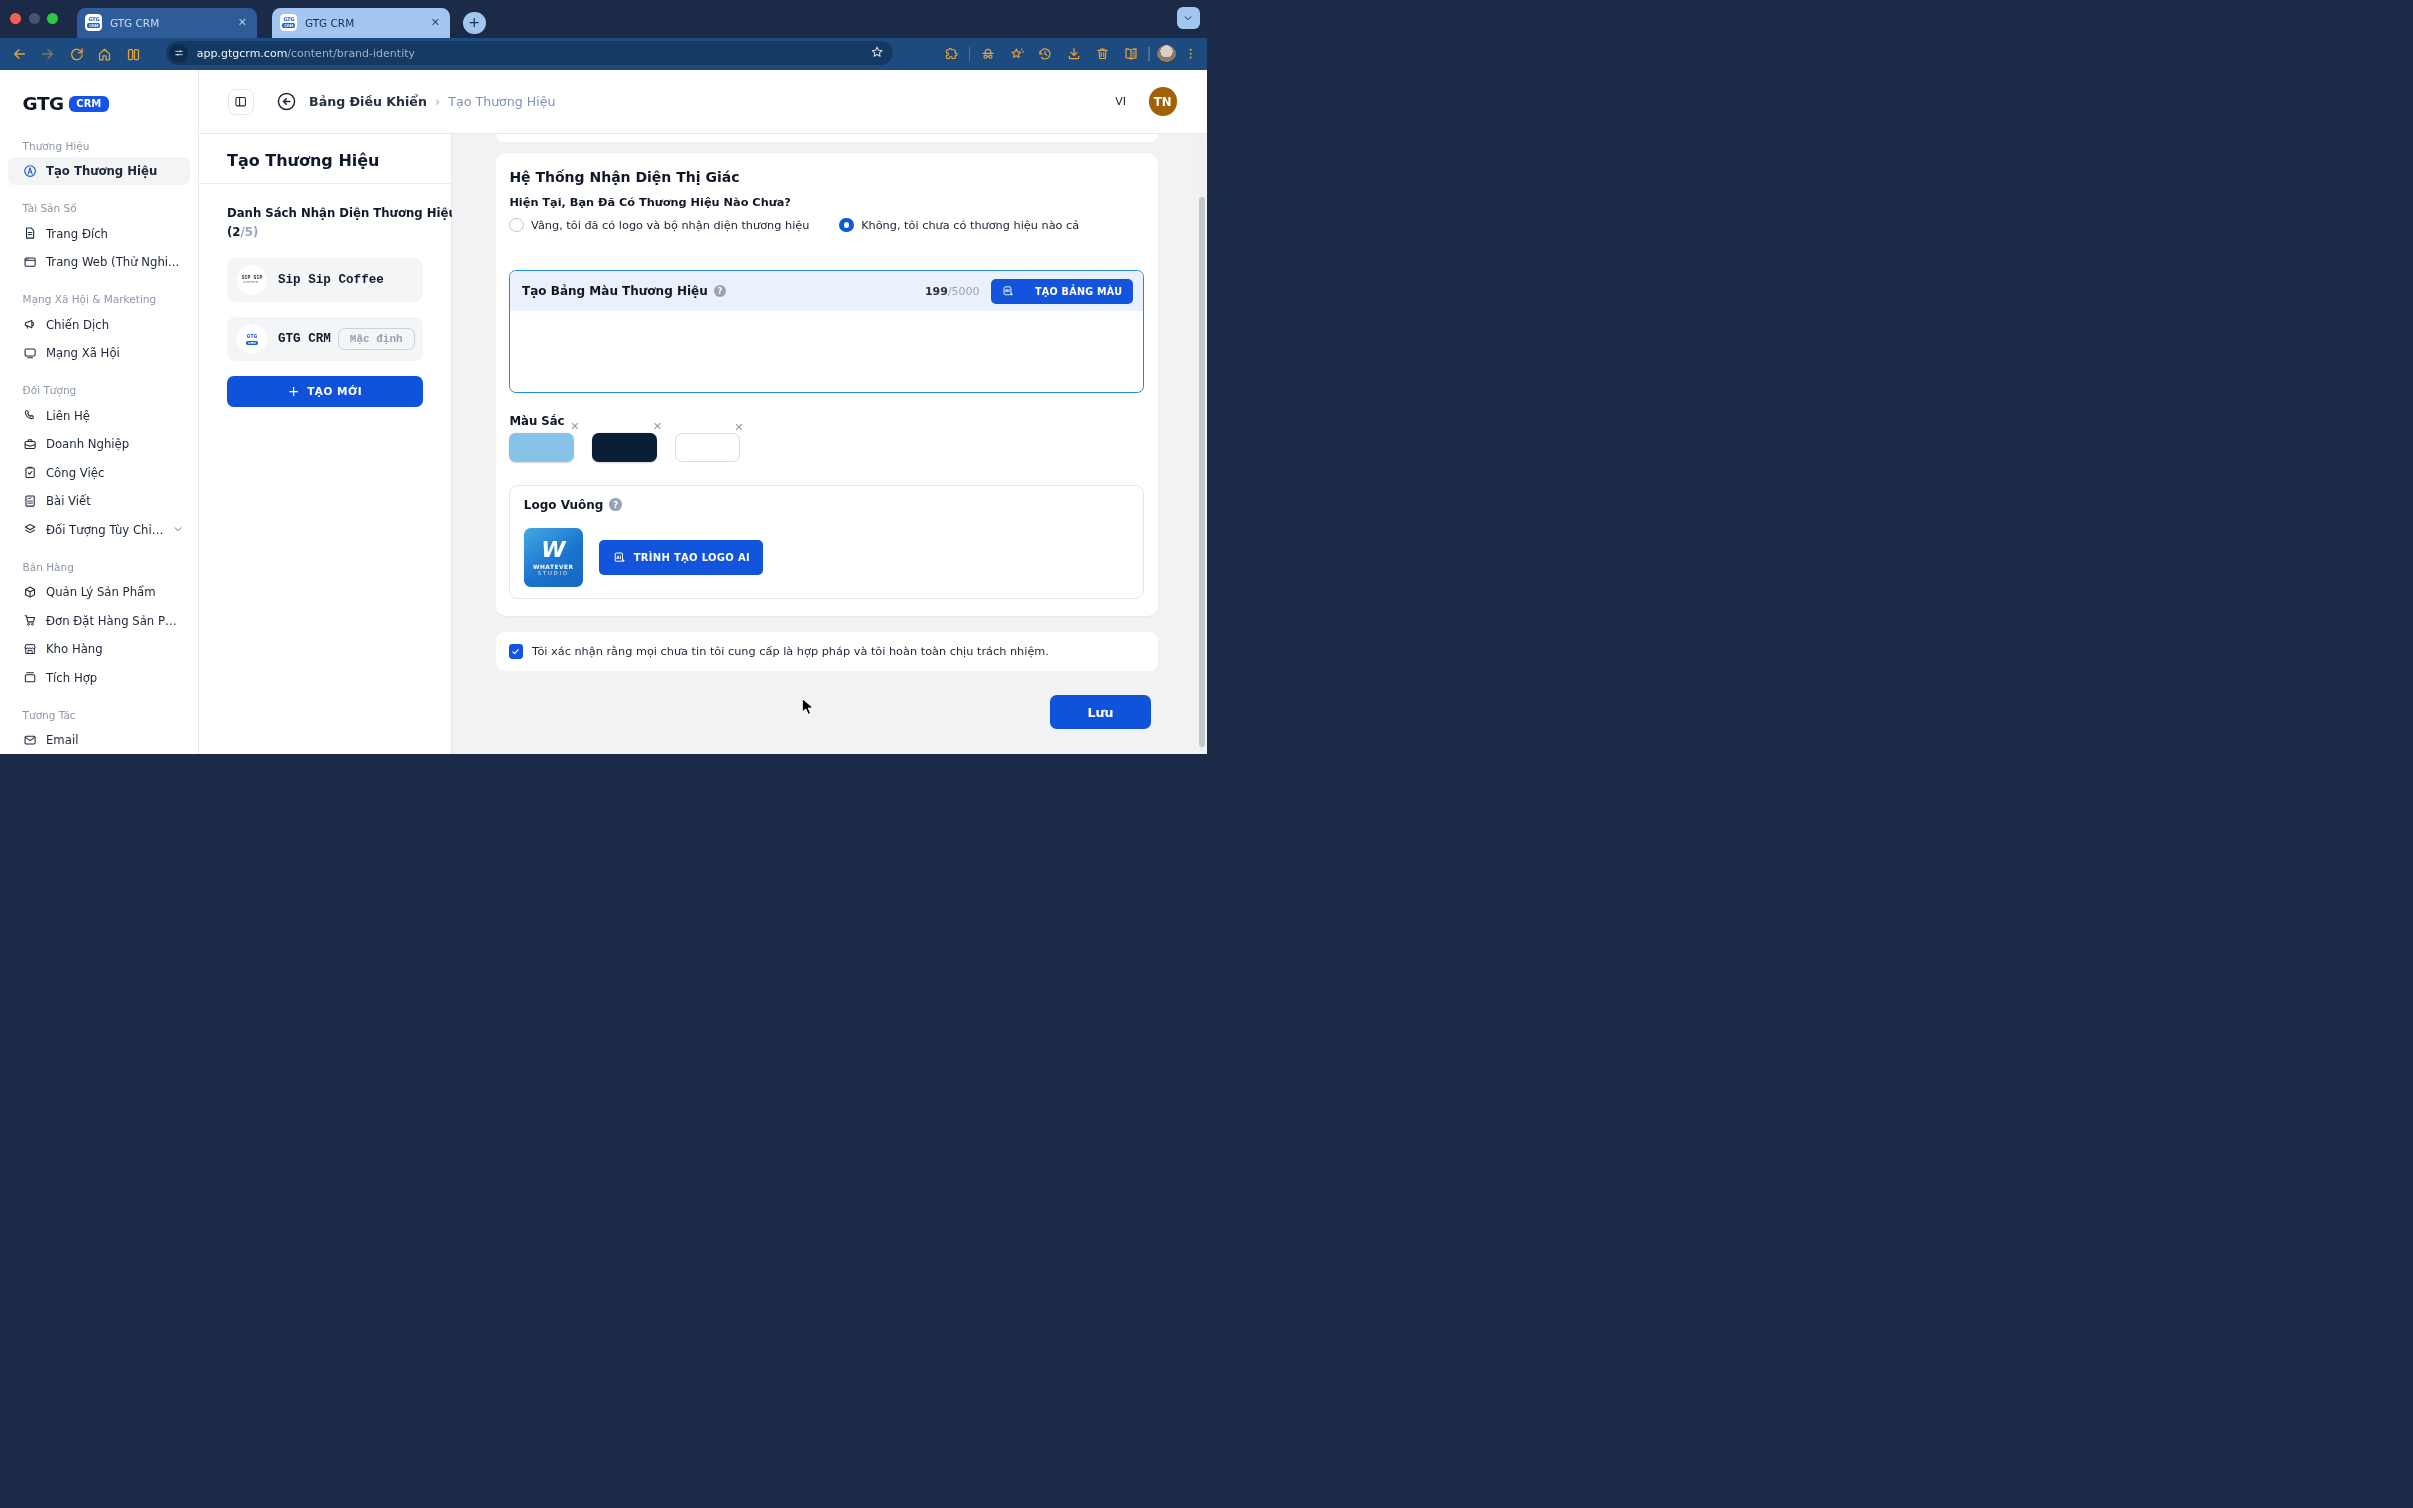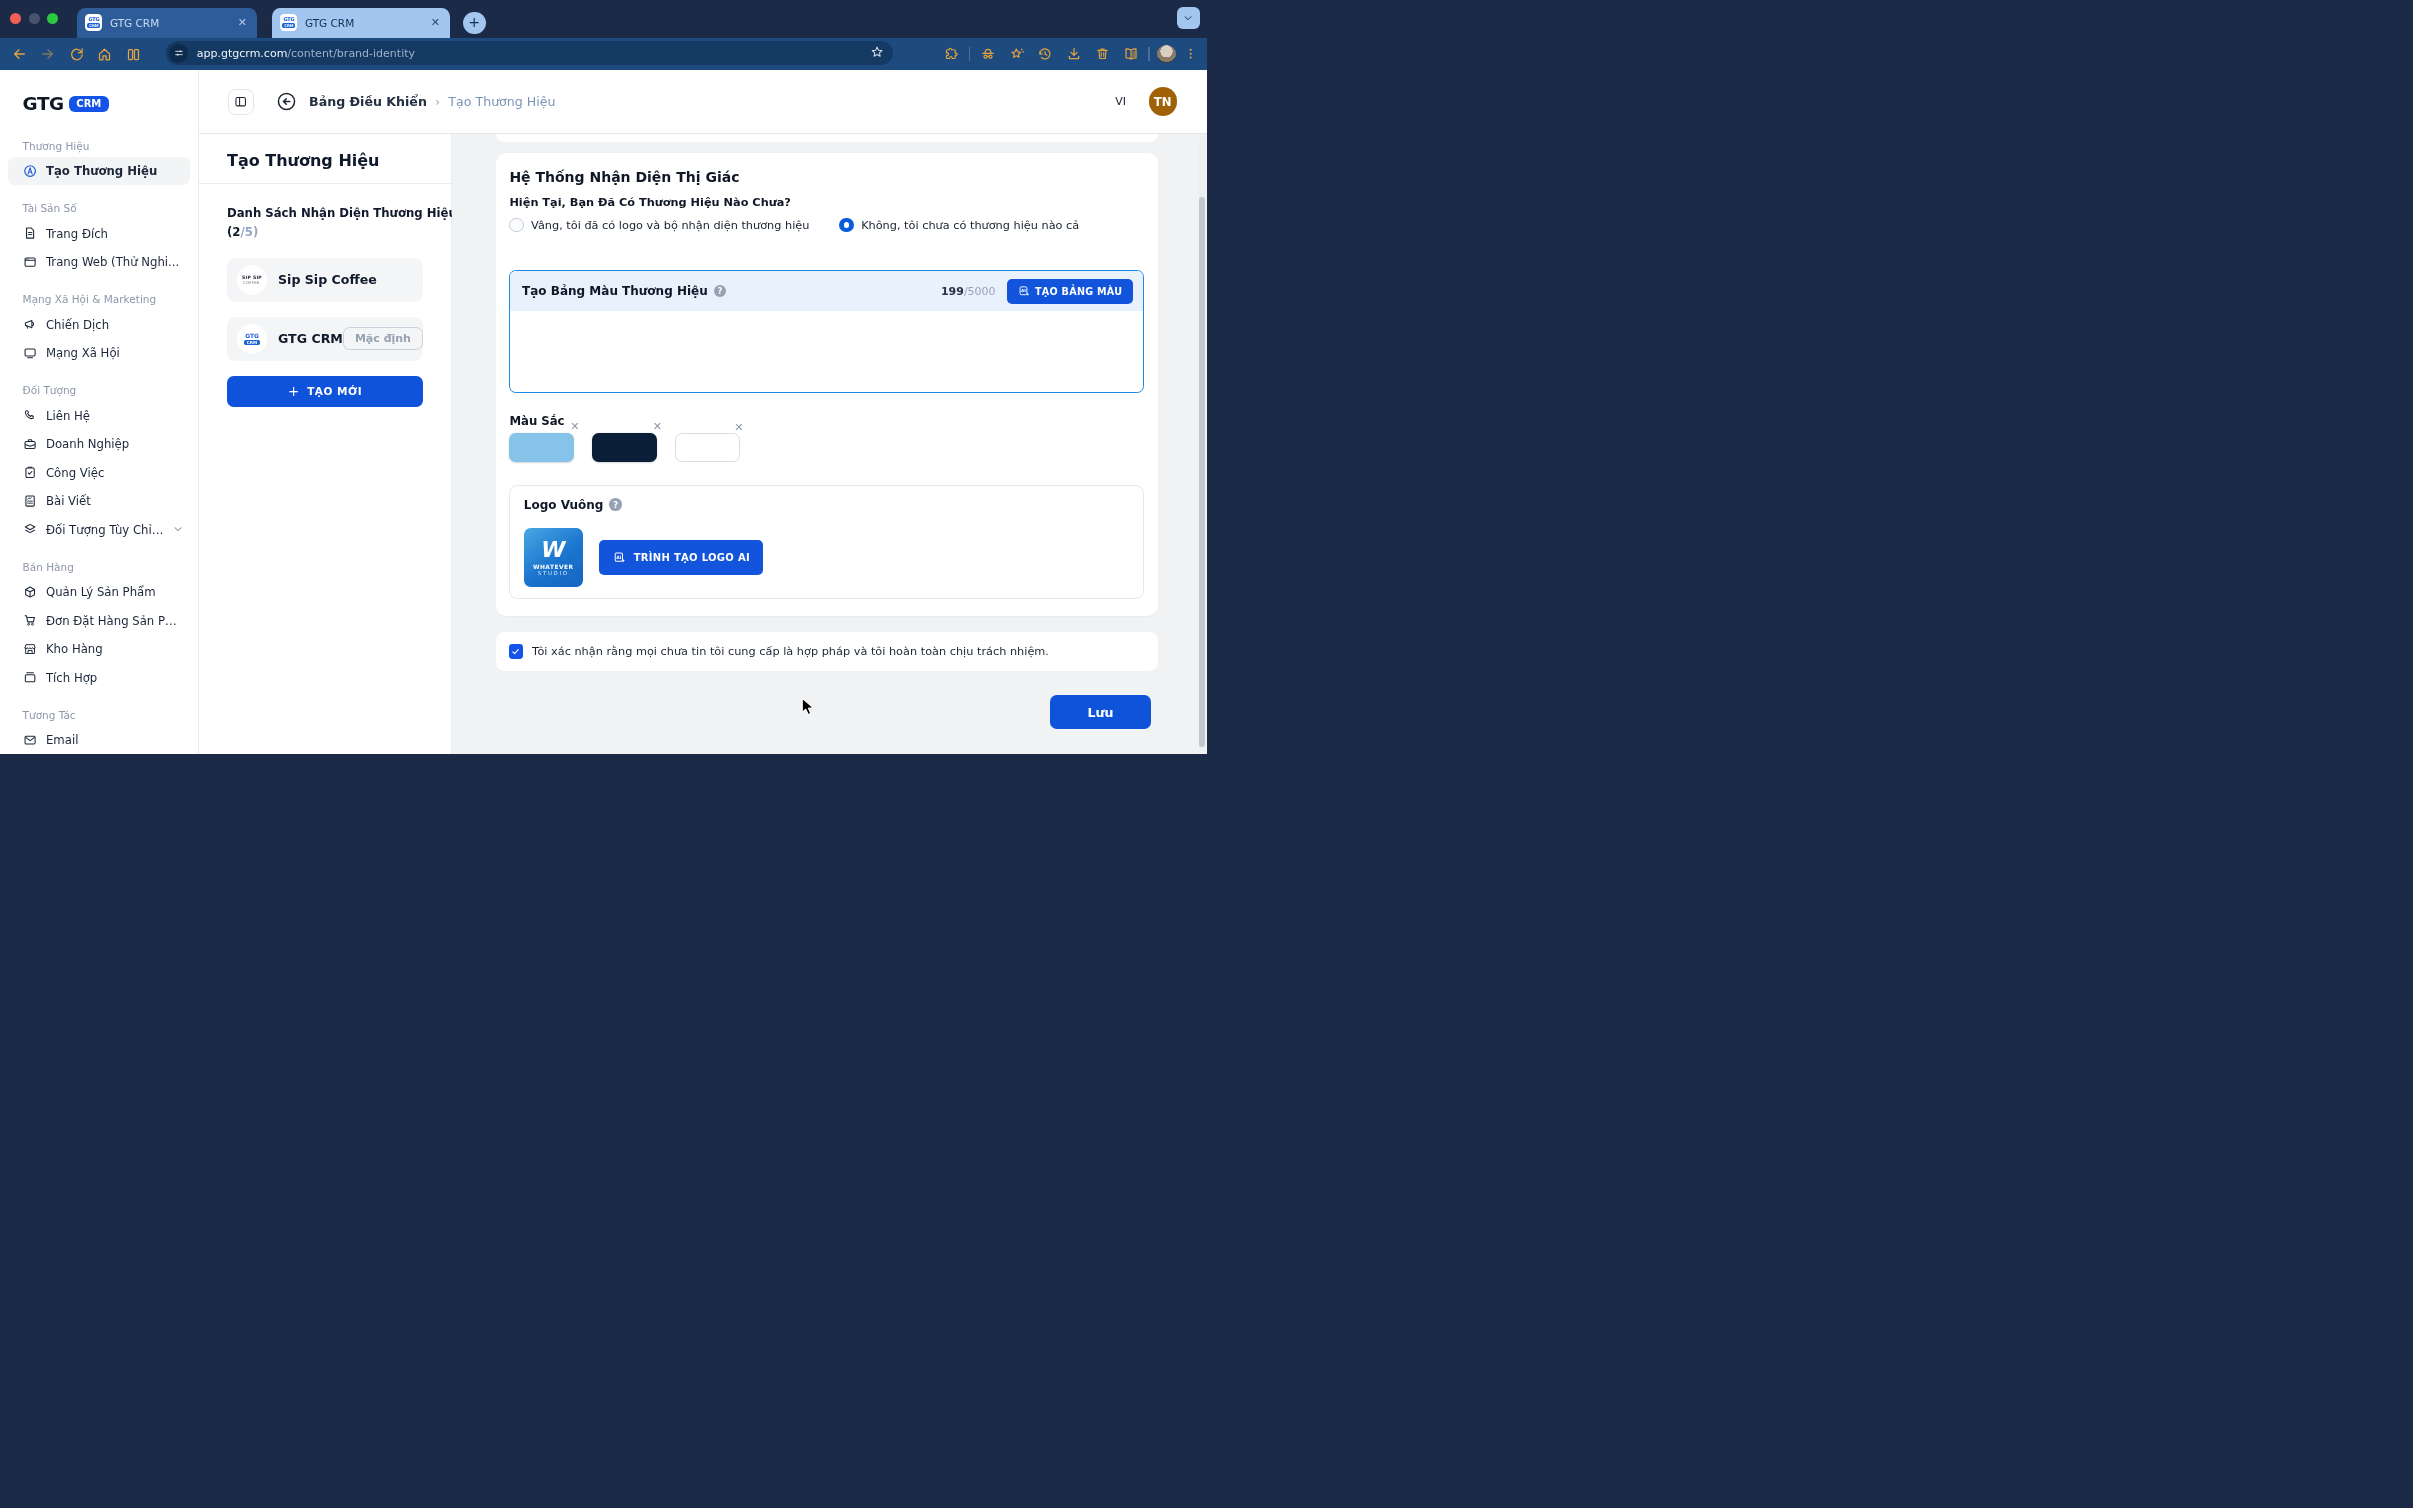--- a/index.html
+++ b/index.html
@@ -63,21 +63,21 @@
   .avatarTN { width:28.5px; height:28.5px; border-radius:50%; background:#a16207; color:#fff; font-size:11.7px; font-weight:600; display:flex; align-items:center; justify-content:center; margin-left:22.6px; }
 
   .contentrow { flex:1; display:flex; min-height:0; }
   
   .panel { width:253px; background:#fff; border-right:0.8px solid #E7EAEE; flex:none; padding:0 28px; }
   .panel h1 { font-size:16px; font-weight:700; color:#10192B; padding:17px 0 13.4px 0; margin:0 -28px; padding-left:28px; border-bottom:0.8px solid #E8EAEE; }
   .listtitle { font-size:11.7px; font-weight:700; color:#10192B; margin-top:22px; white-space:nowrap; }
   .count { font-size:11.7px; font-weight:700; margin-top:5px; }
   .count .cur { color:#10192B; }
   .count .tot { color:#93A7C4; }
-  .brandcard { margin-top:18.4px; height:44px; background:#F3F5F7; border-radius:8.4px; display:flex; align-items:center; padding:0 8.4px 0 10px; }
+  .brandcard { margin-top:18.4px; height:44px; background:#F3F5F7; border-radius:8.4px; display:flex; align-items:center; padding:0 8.4px 0 10px;font-family:Liberation Mono, monospace; }
   .brandcard + .brandcard { margin-top:15px; }
   .blogo { width:30px; height:30px; border-radius:50%; background:#fff; display:flex; flex-direction:column; align-items:center; justify-content:center; flex:none; }
   .blogo .l1s { font-size:4.6px; font-weight:800; color:#17202e; letter-spacing:0.2px; }
   .blogo .l2s { font-size:3.8px; color:#6d747e; letter-spacing:0.3px; }
   .blogo .l1g { font-size:5.9px; font-weight:800; color:#1A57D8; }
   .blogo .l2g { font-size:4.2px; font-weight:800; color:#fff; background:#1A63D8; border-radius:1.7px; padding:0 2.5px; margin-top:0.8px; }
   .bname { font-size:12.6px; font-weight:700; color:#111A2C; margin-left:11px; flex:1; white-space:nowrap; }
   .defchip { border:1.3px solid #C9D2DC; border-radius:6.7px; color:#98A2B3; font-size:11px; font-weight:600; padding:4.2px 11px; white-space:nowrap; }
   .createbtn { margin-top:15px; height:31px; width:100%; background:#1053DB; border:none; border-radius:6.7px; color:#fff; font-size:10.5px; font-weight:700; letter-spacing:0.5px; display:flex; align-items:center; justify-content:center; gap:7.5px; font-family:inherit; }
   .createbtn .plus { font-size:13.4px; font-weight:400; }
@@ -95,21 +95,21 @@
   .radio.on::after { content:""; width:5.9px; height:5.9px; border-radius:50%; background:#fff; }
   .radlbl { font-size:11.3px; color:#18222F; margin-left:7.5px; }
   .opt2 { margin-left:30px; }
   .palette { position:absolute; left:13.4px; top:117px; width:635px; height:123px; border:1.3px solid #1E88E5; border-radius:6.7px; overflow:hidden; background:#fff; }
   .pal-head { height:40px; background:#E8F1FC; display:flex; align-items:center; padding:0 10px 0 11.7px; }
   .pal-title { font-size:12px; font-weight:700; color:#101726; }
   .qmark { width:12.6px; height:12.6px; border-radius:50%; background:#97A3B4; color:#fff; font-size:8.4px; font-weight:700; display:flex; align-items:center; justify-content:center; margin-left:5.9px; }
   .pal-count { margin-left:auto; font-size:11px;text-align:right; }
   .pal-count .n { color:#2A3342; font-weight:600; }
   .pal-count .m { color:#98A2B3; }
-  .aibtn { margin-left:11.7px; height:25px; background:#1254DB; border:none; border-radius:5px; color:#fff; font-size:9.6px; font-weight:700; letter-spacing:0.3px; display:flex; align-items:center; gap:4px; padding:0 11px; font-family:inherit; }
+  .aibtn { margin-left:11.7px; height:25px; background:#1254DB; border:none; border-radius:5px; color:#fff; font-size:9.6px; font-weight:700; letter-spacing:0.3px; display:flex; align-items:center; gap:20px; padding:0 11px; font-family:inherit; }
   .pal-body { position:relative; height:80px; }
   .pal-line1 { position:absolute; left:13.4px; top:11px; font-size:11.7px; color:#101726; }
   .pal-line2 { position:absolute; left:13.4px; top:48px; font-size:11.7px; color:#101726; }
   .ta-scroll { position:absolute; right:4.2px; top:5px; width:5.9px; height:70px; background:#F1F2F4; border-radius:3.4px; }
   .ta-thumb { position:absolute; top:1.7px; left:0; width:5.9px; height:22.6px; background:#AEB6BF; border-radius:3.4px; }
   .colorslbl { position:absolute; left:13.4px; top:261px; font-size:11.7px; font-weight:700; color:#101726; }
   .swatchrow { position:absolute; left:13.4px; top:280px; display:flex; gap:17.6px; }
   .swatch { position:relative; width:65px; height:29px; border-radius:6.7px; box-shadow:0 0.8px 1.7px rgba(16,24,40,.18); }
   .swatch.bordered { border:0.8px solid #D8DDE3; box-shadow:none; }
   .sw-x { position:absolute; top:-11.7px; right:-5px; color:#8D98A8; font-size:11px; line-height:11px; }

